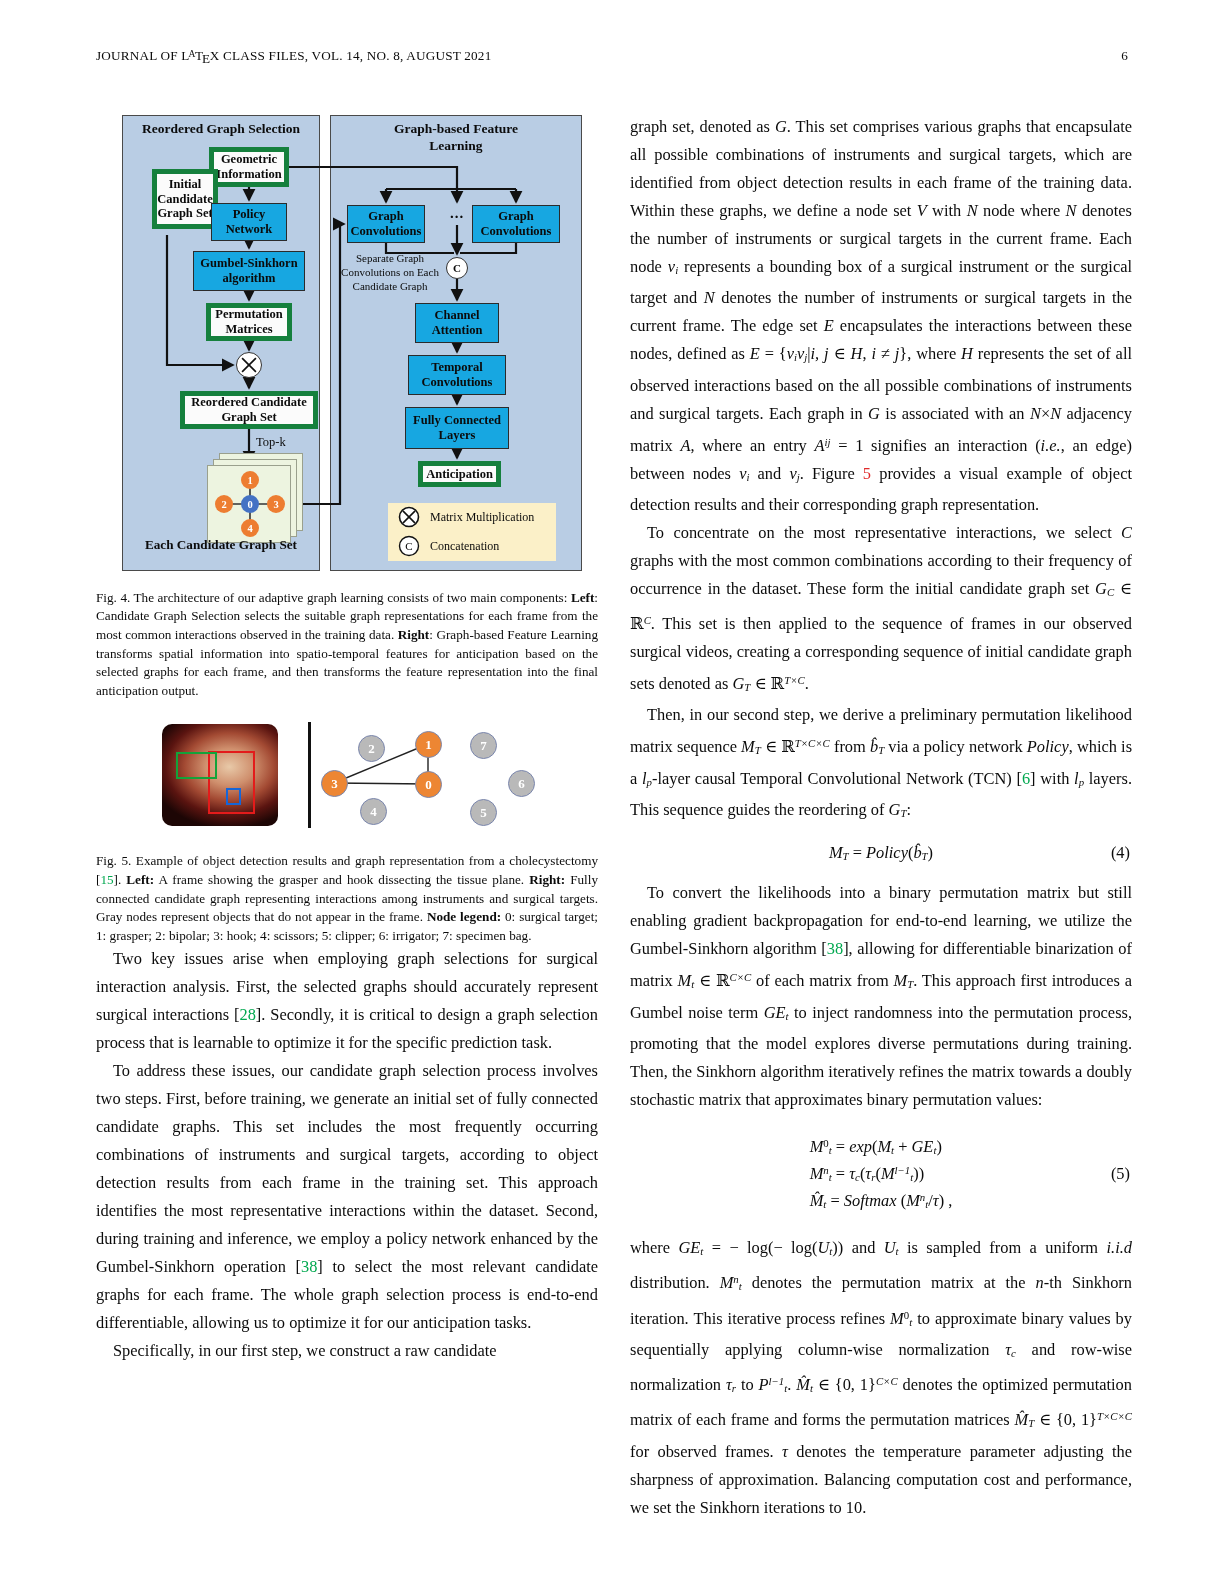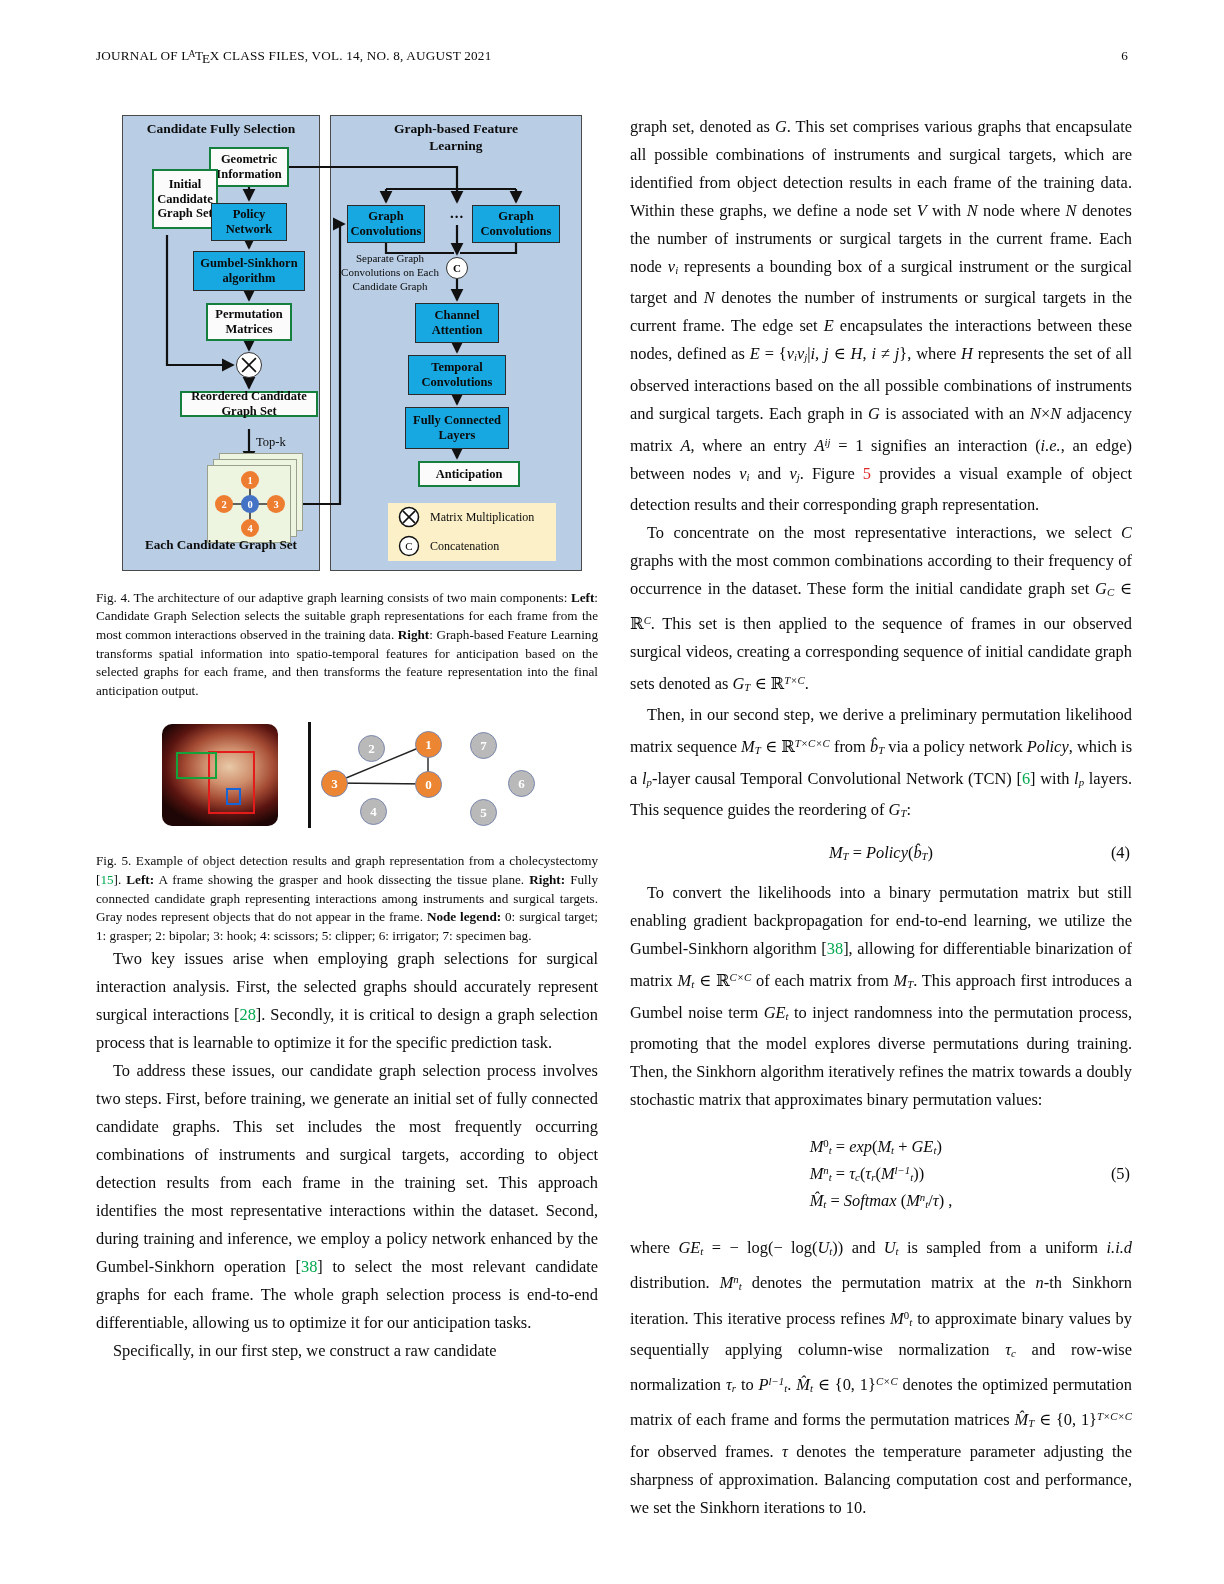--- a/index.html
+++ b/index.html
@@ -20,21 +20,21 @@
   h3.subsection{font-size:16.6px;font-weight:normal;font-style:italic;margin:20px 0 14px 0;}
   p.caption{margin:14px 0 0 0;font-size:13.2px;line-height:18.6px;text-align:justify;}
 
   
   .fig4{position:relative;width:470px;height:462px;margin:0 auto;}
   .fig4 .panel{position:absolute;top:2px;height:456px;background:#b9cde4;border:1.2px solid #4a4a4a;box-sizing:border-box;}
   .fig4 .panel.pl{left:10px;width:198px;}
   .fig4 .panel.pr{left:218px;width:252px;}
   .fig4 svg.arrows{position:absolute;left:0;top:0;z-index:2;}
   .fbox{position:absolute;z-index:3;box-sizing:border-box;display:flex;align-items:center;justify-content:center;text-align:center;font-size:12.5px;font-weight:600;line-height:1.18;padding:1px 2px;}
-  .fbox.white{background:#fbfbfb;border:2px solid #15803d;}
+  .fbox.white{background:#fbfbfb;border:5px solid #15803d;}
   .fbox.blue{background:#17a7e1;border:1px solid #2b2b2b;}
   .ftitle{position:absolute;z-index:3;text-align:center;font-weight:bold;font-size:13.5px;line-height:1.25;}
   .flabel{position:absolute;z-index:3;text-align:center;font-weight:bold;font-size:13.2px;line-height:1.25;}
   .fnote{position:absolute;z-index:3;text-align:center;font-size:11px;line-height:1.3;}
   .ftopk{position:absolute;z-index:3;font-size:12.5px;font-weight:400;}
   .fdots{position:absolute;z-index:3;font-size:15px;font-weight:bold;letter-spacing:1px;}
   .csym{position:absolute;z-index:4;border-radius:50%;background:#ffffff;border:1.4px solid #333;box-sizing:border-box;display:flex;align-items:center;justify-content:center;font-size:11px;}
   .cards{position:absolute;z-index:3;}
   .card{position:absolute;box-sizing:border-box;background:#edf4e0;border:1px solid #9aa08d;}
   .legendbox{position:absolute;z-index:3;background:#fbf0c8;display:flex;flex-direction:column;justify-content:center;gap:7px;padding:18px 10px;box-sizing:border-box;}
@@ -102,35 +102,35 @@
           <polyline points="274,130 274,140 342,140"></polyline>
           <polyline points="404,130 404,140 348,140"></polyline>
           <line x1="345" y1="112" x2="345" y2="141" marker-end="url(#ah)"></line>
           <line x1="345" y1="166" x2="345" y2="187" marker-end="url(#ah)"></line>
           <line x1="345" y1="230" x2="345" y2="239" marker-end="url(#ah)"></line>
           <line x1="345" y1="282" x2="345" y2="291" marker-end="url(#ah)"></line>
           <line x1="345" y1="336" x2="345" y2="345" marker-end="url(#ah)"></line>
         </g>
       </svg>
 
-      <div class="ftitle" style="left:14px;top:8px;width:190px;">Candidate Fully Selection</div>
+      <div class="ftitle" style="left:14px;top:8px;width:190px;">Reordered Graph Selection</div>
       <div class="fbox white" style="left:97px;top:34px;width:80px;height:40px;">Geometric Information</div>
       <div class="fbox white" style="left:40px;top:56px;width:66px;height:60px;">Initial Candidate Graph Set</div>
       <div class="fbox blue" style="left:99px;top:90px;width:76px;height:38px;">Policy Network</div>
       <div class="fbox blue" style="left:81px;top:138px;width:112px;height:40px;">Gumbel-Sinkhorn algorithm</div>
       <div class="fbox white" style="left:94px;top:190px;width:86px;height:38px;">Permutation Matrices</div>
       <div class="csym" style="left:124px;top:239px;width:26px;height:26px;">
         <svg width="26" height="26" viewBox="0 0 26 26">
             <g stroke="#111" stroke-width="1.8">
               <line x1="5.5" y1="5.5" x2="20.5" y2="20.5"></line>
               <line x1="20.5" y1="5.5" x2="5.5" y2="20.5"></line>
             </g>
           </svg>
       </div>
-      <div class="fbox white" style="left:68px;top:278px;width:138px;height:26px;">Reordered Candidate Graph Set</div>
+      <div class="fbox white" style="left:68px;top:278px;width:138px;height:38px;">Reordered Candidate Graph Set</div>
       <div class="ftopk" style="left:144px;top:322px;">Top-k</div>
 
       <div class="cards" style="left:95px;top:340px;width:96px;height:92px;">
         <div class="card" style="left:12px;top:0;width:84px;height:78px;"></div>
         <div class="card" style="left:6px;top:6px;width:84px;height:78px;"></div>
         <div class="card" style="left:0;top:12px;width:84px;height:78px;">
           <svg width="84" height="78" viewBox="0 0 84 78">
             <g stroke="#333" stroke-width="1.6">
               <line x1="42" y1="14" x2="42" y2="62"></line>
               <line x1="16" y1="38" x2="68" y2="38"></line>
@@ -156,21 +156,21 @@
       <div class="fbox blue" style="left:235px;top:92px;width:78px;height:38px;">Graph Convolutions</div>
       <div class="fdots" style="left:331px;top:92px;width:28px;text-align:center;">...</div>
       <div class="fbox blue" style="left:360px;top:92px;width:88px;height:38px;">Graph Convolutions</div>
       <div class="fnote" style="left:222px;top:138px;width:112px;">Separate Graph Convolutions on Each Candidate Graph</div>
       <div class="csym" style="left:334px;top:144px;width:22px;height:22px;font-size:11px;">
         <span style="font-weight:600;">C</span>
       </div>
       <div class="fbox blue" style="left:303px;top:190px;width:84px;height:40px;">Channel Attention</div>
       <div class="fbox blue" style="left:296px;top:242px;width:98px;height:40px;">Temporal Convolutions</div>
       <div class="fbox blue" style="left:293px;top:294px;width:104px;height:42px;">Fully Connected Layers</div>
-      <div class="fbox white" style="left:306px;top:348px;width:102px;height:26px;">Anticipation</div>
+      <div class="fbox white" style="left:306px;top:348px;width:83px;height:26px;">Anticipation</div>
 
       <div class="legendbox" style="left:276px;top:390px;width:168px;height:58px;">
         <div class="legrow">
           <svg width="22" height="22" viewBox="0 0 22 22">
               <circle cx="11" cy="11" r="9.5" fill="#fff" stroke="#111" stroke-width="1.6"></circle>
               <g stroke="#111" stroke-width="1.6">
                 <line x1="4.9" y1="4.9" x2="17.1" y2="17.1"></line>
                 <line x1="17.1" y1="4.9" x2="4.9" y2="17.1"></line>
               </g>
             </svg>

